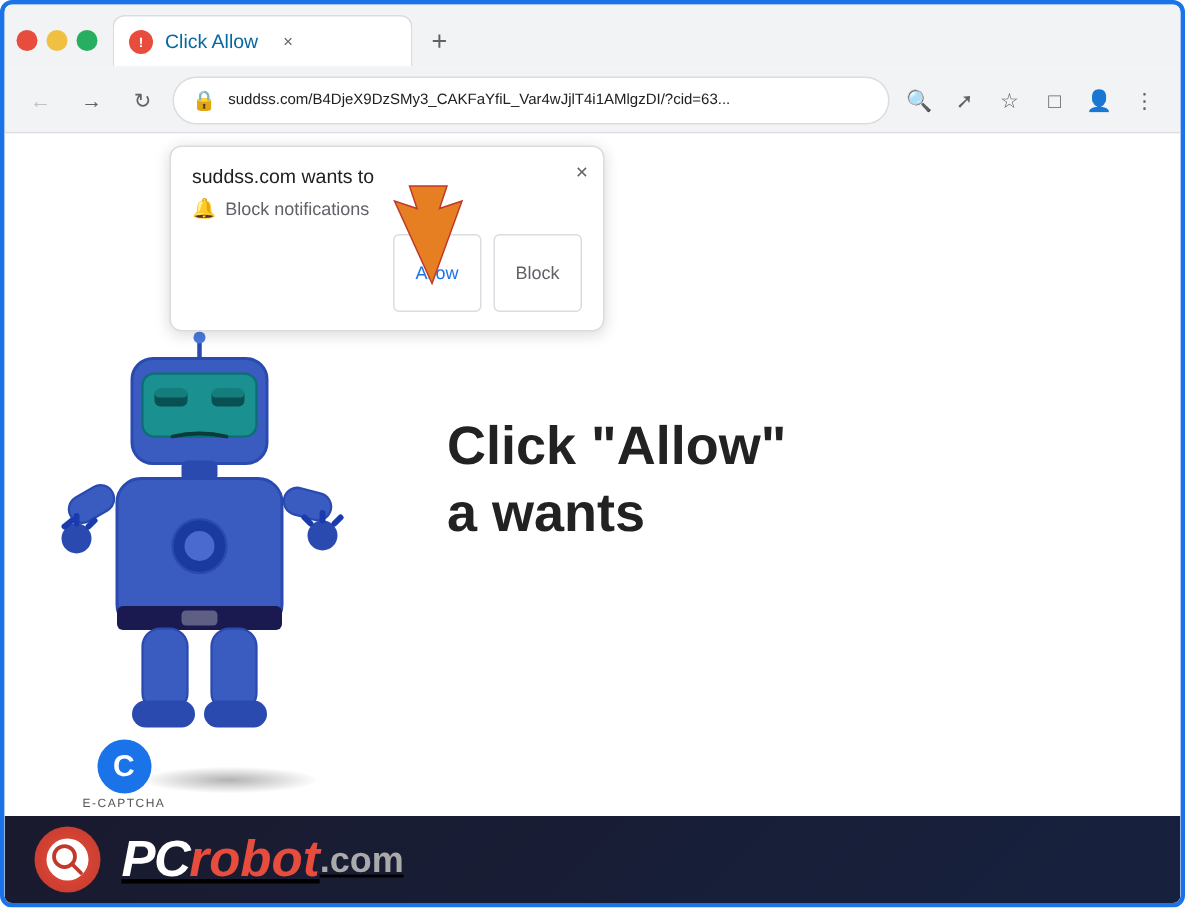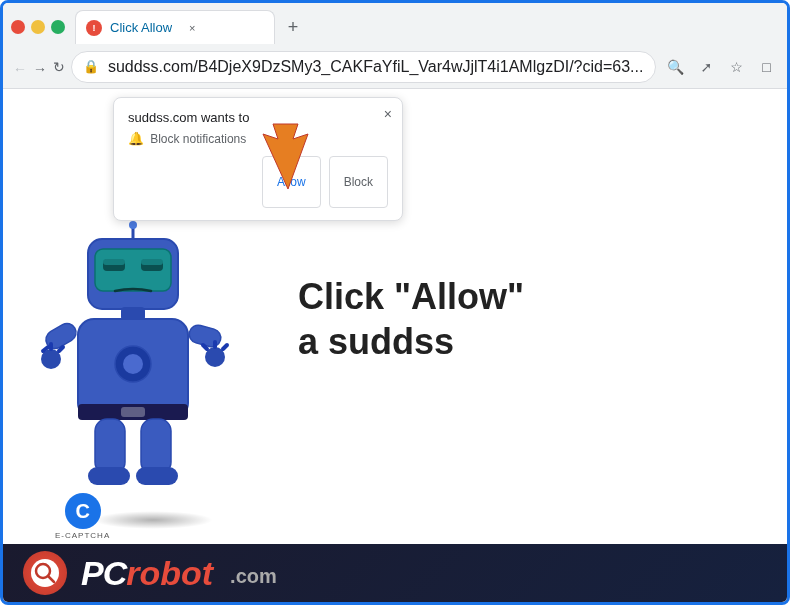--- a/index.html
+++ b/index.html
@@ -131,21 +131,21 @@
       align-items: center;
       padding: 0 12px;
       height: 32px;
       gap: 8px;
     }
     .lock-icon {
       color: #5f6368;
       font-size: 13px;
     }
     .address-text {
-      font-size: 16px;
+      font-size: 10px;
       color: #202124;
       flex: 1;
       white-space: nowrap;
       overflow: hidden;
     }
     .address-actions {
       display: flex;
       gap: 2px;
     }
     .addr-action-btn {
@@ -352,26 +352,25 @@
       font-style: italic;
       letter-spacing: -1px;
     }
     .pcrisk-text-risk {
       font-size: 34px;
       font-weight: 900;
       color: #e74c3c;
       font-style: italic;
     }
     .pcrisk-text-com {
-      font-size: 20px;
+      font-size: 24px;
       font-weight: 600;
       color: #aaa;
       align-self: flex-end;
       margin-bottom: 5px;
-      margin-left: 17px;
     }
 
     
     .browser-frame {
       border: 3px solid #1a73e8;
     }
   </style>
 </head>
 <body>
 
@@ -491,40 +490,40 @@
 
         <rect x="103" y="248" width="42" height="18" rx="9" fill="#2a4aaf"></rect>
 
         <path d="M82 72 Q100 68 118 72" stroke="#0a3a3a" stroke-width="2.5" fill="none" stroke-linecap="round"></path>
       </svg>
       <div class="robot-shadow"></div>
     </div>
 
     <div class="main-text">
       <div>Click "Allow"</div>
-      <div>a suddss</div>
+      <div>a wants</div>
     </div>
 
     <div class="captcha-logo">
       <div class="captcha-c">
         <span>C</span>
       </div>
       <span class="captcha-label">E-CAPTCHA</span>
     </div>
 
     <div class="pcrisk-bar">
       <div class="pcrisk-icon">
         <div class="pcrisk-icon-inner">
           <svg width="22" height="22" viewBox="0 0 22 22">
             <circle cx="9" cy="9" r="7" fill="none" stroke="#c0392b" stroke-width="2.5"></circle>
             <line x1="14" y1="14" x2="20" y2="20" stroke="#c0392b" stroke-width="2.5" stroke-linecap="round"></line>
           </svg>
         </div>
       </div>
-      <div style="display:flex; align-items:flex-start; gap:0;">
+      <div style="display:flex; align-items:flex-start; gap:0;text-decoration:underline;">
         <span class="pcrisk-text-pc">PC</span>
         <span class="pcrisk-text-risk">robot</span>
         <span class="pcrisk-text-com">.com</span>
       </div>
     </div>
 
   </div>
 </div>
 
 </body></html>

